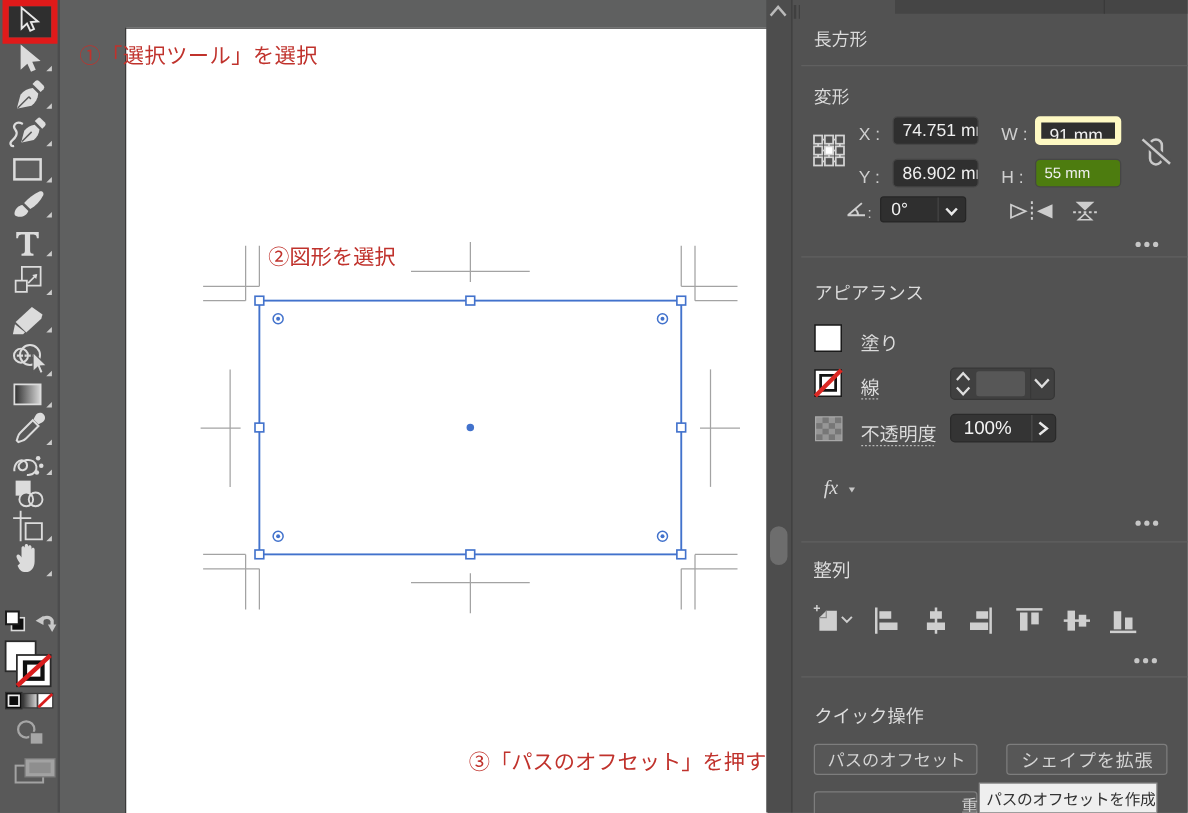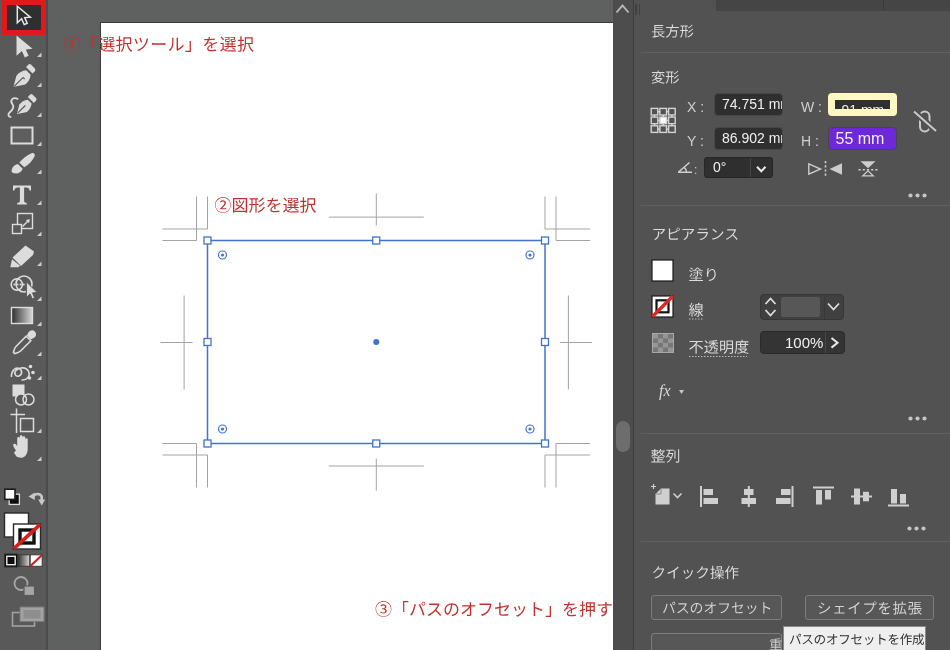--- a/index.html
+++ b/index.html
@@ -13,28 +13,28 @@
 <div class="abs" style="left:883px;top:0;width:1px;height:11px;background:#3a3a3a"></div>
 <div class="abs" style="left:635px;top:4px;width:1.5px;height:11px;background:#404040"></div>
 <div class="abs" style="left:638.5px;top:4px;width:1.5px;height:11px;background:#404040"></div>
 <div class="abs" style="left:641px;top:52px;width:309px;height:1px;background:#606060"></div>
 <div class="abs" style="left:641px;top:205px;width:309px;height:1px;background:#606060"></div>
 <div class="abs" style="left:641px;top:433px;width:309px;height:1px;background:#606060"></div>
 <div class="abs" style="left:641px;top:541px;width:309px;height:1px;background:#606060"></div>
 <div class="abs" style="left:687px;top:99px;color:#cfcfcf;font-size:14px;white-space:nowrap">X :</div>
 <div class="abs" style="left:714px;top:92.5px;width:69px;height:23px;background:#2f2f2f;border:1px solid #464646;border-radius:4px;box-sizing:border-box;overflow:hidden;color:#f0f0f0;font-size:14px;line-height:21px;padding-left:7px;white-space:nowrap">74.751 mm</div>
 <div class="abs" style="left:801px;top:99px;color:#cfcfcf;font-size:14px;white-space:nowrap">W :</div>
-<div class="abs" style="left:827.5px;top:92.5px;width:69px;height:23px;background:#2f2f2f;border:7px solid #fef9c3;border-radius:4px;box-sizing:border-box;overflow:hidden;color:#f0f0f0;font-size:14px;line-height:21px;padding-left:7px;white-space:nowrap">91 mm</div>
+<div class="abs" style="left:827.5px;top:92.5px;width:69px;height:23px;background:#2f2f2f;border:5px solid #fef9c3;border-radius:4px;box-sizing:border-box;overflow:hidden;color:#f0f0f0;font-size:14px;line-height:21px;padding-left:7px;white-space:nowrap">91 mm</div>
 <div class="abs" style="left:687px;top:133px;color:#cfcfcf;font-size:14px;white-space:nowrap">Y :</div>
 <div class="abs" style="left:714px;top:126.5px;width:69px;height:23px;background:#2f2f2f;border:1px solid #464646;border-radius:4px;box-sizing:border-box;overflow:hidden;color:#f0f0f0;font-size:14px;line-height:21px;padding-left:7px;white-space:nowrap">86.902 mm</div>
 <div class="abs" style="left:801px;top:133px;color:#cfcfcf;font-size:14px;white-space:nowrap">H :</div>
-<div class="abs" style="left:827.5px;top:126.5px;width:69px;height:23px;background:#6d28d9;border:1px solid #464646;border-radius:4px;box-sizing:border-box;overflow:hidden;color:#f0f0f0;font-size:16px;line-height:21px;padding-left:7px;white-space:nowrap">55 mm</div>
+<div class="abs" style="left:827.5px;top:126.5px;width:69px;height:23px;background:#4d7c0f;border:1px solid #464646;border-radius:4px;box-sizing:border-box;overflow:hidden;color:#f0f0f0;font-size:12px;line-height:21px;padding-left:7px;white-space:nowrap">55 mm</div>
 <div class="abs" style="left:704px;top:157px;width:69px;height:21px;background:#2f2f2f;border:1px solid #262626;border-radius:3px;box-sizing:border-box;color:#f0f0f0;font-size:14px;line-height:19px;padding-left:8px">0°</div>
 <div class="abs" style="left:750px;top:158px;width:1px;height:19px;background:#454545"></div>
-<div class="abs" style="left:760px;top:331px;width:85px;height:23px;background:#343434;border:1px solid #2a2a2a;border-radius:4px;box-sizing:border-box;color:#f2f2f2;font-size:15px;line-height:21px;padding-left:24px">100%</div>
+<div class="abs" style="left:760px;top:331px;width:85px;height:23px;background:#343434;border:1px solid #2a2a2a;border-radius:4px;box-sizing:border-box;color:#f2f2f2;font-size:15px;line-height:21px;padding-left:10px">100%</div>
 <div class="abs" style="left:825px;top:332px;width:1px;height:21px;background:#494949"></div>
 <div class="abs" style="left:760px;top:294px;width:84px;height:26px;background:#404040;border:1px solid #363636;border-radius:4px;box-sizing:border-box"></div>
 <div class="abs" style="left:781px;top:297px;width:39px;height:20px;background:#575757;border-radius:2px"></div>
 <div class="abs" style="left:824px;top:295px;width:1px;height:24px;background:#383838"></div>
 <div class="abs" style="left:659px;top:382px;color:#d8d8d8;font-size:16px;font-family:'Liberation Serif',serif;font-style:italic">fx</div>
 <div class="abs" style="left:651px;top:595px;width:131px;height:25px;background:#575757;border:1px solid #7d7d7d;border-radius:3px;box-sizing:border-box"></div>
 <div class="abs" style="left:805px;top:595px;width:129px;height:25px;background:#575757;border:1px solid #7d7d7d;border-radius:3px;box-sizing:border-box"></div>
 <div class="abs" style="left:651px;top:633px;width:131px;height:25px;background:#575757;border:1px solid #7d7d7d;border-radius:3px;box-sizing:border-box"></div>
 <svg class="abs" style="left:0;top:0;z-index:10" width="950" height="650" viewBox="0 0 950 650">
 <rect x="7" y="5" width="34" height="25" fill="#2f2f2f"></rect>

